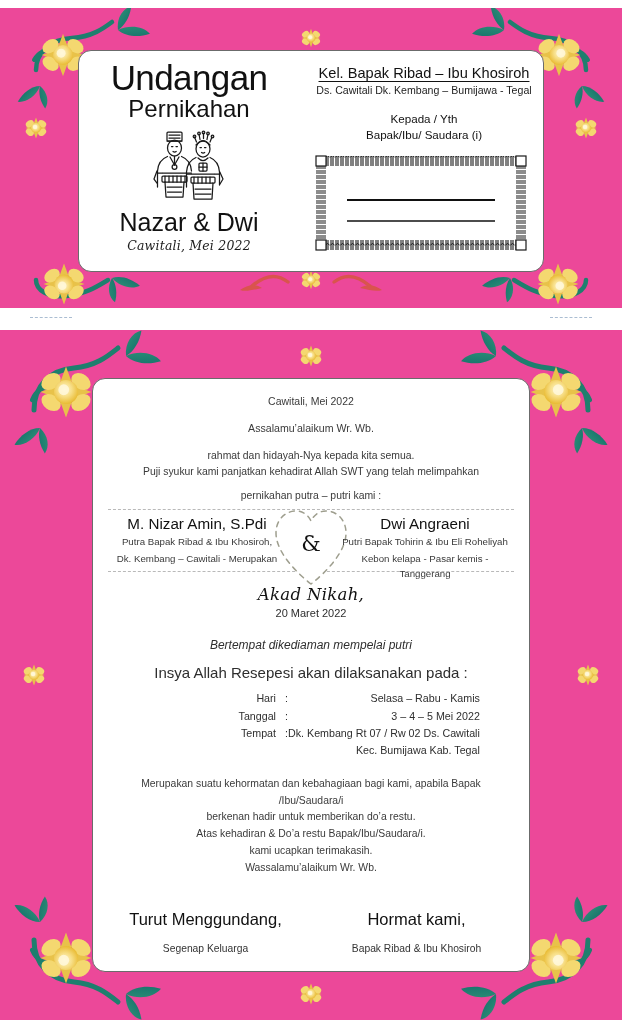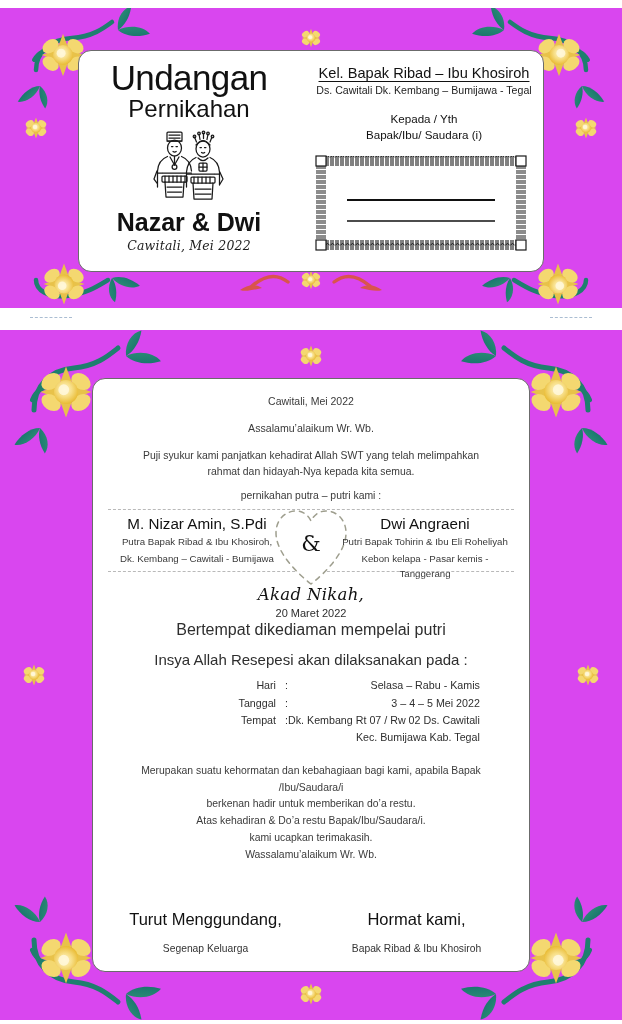--- a/index.html
+++ b/index.html
@@ -13,21 +13,21 @@
     color: #231f20;
     overflow: hidden;
     position: relative;
   }
 
   .page { position: relative; width: 622px; height: 1024px; }
 
   
   .card {
     position: absolute;
-    background: #d946ef;
+    background: #ec4899;
   }
   #card-top    { left: 0;  top: 8px;   width: 622px; height: 300px; }
   #card-bottom { left: 0;  top: 330px; width: 622px; height: 690px; }
 
   .ornament-layer {
     position: absolute;
     inset: 0;
     pointer-events: none;
   }
   .ornament-layer svg { display: block; width: 100%; height: 100%; }
@@ -71,21 +71,21 @@
   .t-pernikahan {
     font-size: 24px;
     font-weight: 400;
     line-height: 1.15;
     color: #111;
     margin-top: -1px;
   }
   .couple-art { margin: 4px 0 2px; display: flex; justify-content: center; }
   .t-names {
     font-size: 25px;
-    font-weight: 700;
+    font-weight: 400;
     line-height: 1.1;
     color: #111;
     margin-top: 2px;
   }
   .t-place-date {
     font-family: "DejaVu Serif", serif;
     font-style: italic;
     font-size: 12.5px;
     letter-spacing: .2px;
     color: #1b1b1b;
@@ -193,21 +193,21 @@
   
   .akad-title {
     font-family: "DejaVu Serif", serif;
     font-style: italic;
     font-size: 16.5px;
     color: #111;
     margin-top: 9px;
     letter-spacing: .3px;
   }
   .akad-date  { font-size: 11px; color: #2e2e2e; margin-top: 3px; }
-  .akad-venue { font-size: 16px; color: #2e2e2e; margin-top: 2px; }
+  .akad-venue { font-size: 12px; color: #2e2e2e; margin-top: 19px; font-style: italic; }
   .resepsi    { font-size: 15px; color: #2e2e2e; margin-top: 12px; }
 
   
   .details {
     margin: 9px 0 0 106px;
     font-size: 10.7px;
     color: #2e2e2e;
     line-height: 1.62;
     text-align: right;
   }
@@ -495,42 +495,42 @@
     </div>
 
     <div class="inner-frame" id="bottom-frame"></div>
 
     <div class="body-wrap">
 
       <div class="ctr b-date">Cawitali, Mei 2022</div>
       <div class="ctr b-salam">Assalamu’alaikum Wr. Wb.</div>
 
       <div class="ctr b-para">
+        <div class="body-line">rahmat dan hidayah-Nya kepada kita semua.</div>
         <div class="body-line">Puji syukur kami panjatkan kehadirat Allah SWT yang telah melimpahkan</div>
-        <div class="body-line">rahmat dan hidayah-Nya kepada kita semua.</div>
       </div>
       <div class="ctr b-para2">
         <div class="body-line">pernikahan putra – putri kami :</div>
       </div>
 
       <div class="couple-block">
         <div class="rule top"></div>
         <div class="rule bot"></div>
 
         <div class="heart-deco">
           <svg width="86" height="88" viewBox="0 0 86 88" xmlns="http://www.w3.org/2000/svg">
             <path d="M43 82 C43 82 8 56 8 31 C8 17 18 9 28 9 C35 9 40 13 43 19 C46 13 51 9 58 9 C68 9 78 17 78 31 C78 56 43 82 43 82 Z" fill="#ffffff" stroke="#9e9e8e" stroke-width="1.5" stroke-dasharray="5 5" stroke-linecap="round"></path>
           </svg>
         </div>
         <div class="amp">&amp;</div>
 
         <div class="side groom">
           <div class="side-name">M. Nizar Amin, S.Pdi</div>
           <div class="side-sub">Putra Bapak Ribad &amp; Ibu Khosiroh,</div>
-          <div class="side-sub">Dk. Kembang – Cawitali - Bumijawa</div>
+          <div class="side-sub">Dk. Kembang – Cawitali - Merupakan</div>
         </div>
 
         <div class="side bride">
           <div class="side-name">Dwi Angraeni</div>
           <div class="side-sub">Putri Bapak Tohirin &amp; Ibu Eli Roheliyah</div>
           <div class="side-sub">Kebon kelapa - Pasar kemis - Tanggerang</div>
         </div>
       </div>
 
       <div class="ctr akad-title">Akad Nikah,</div>

